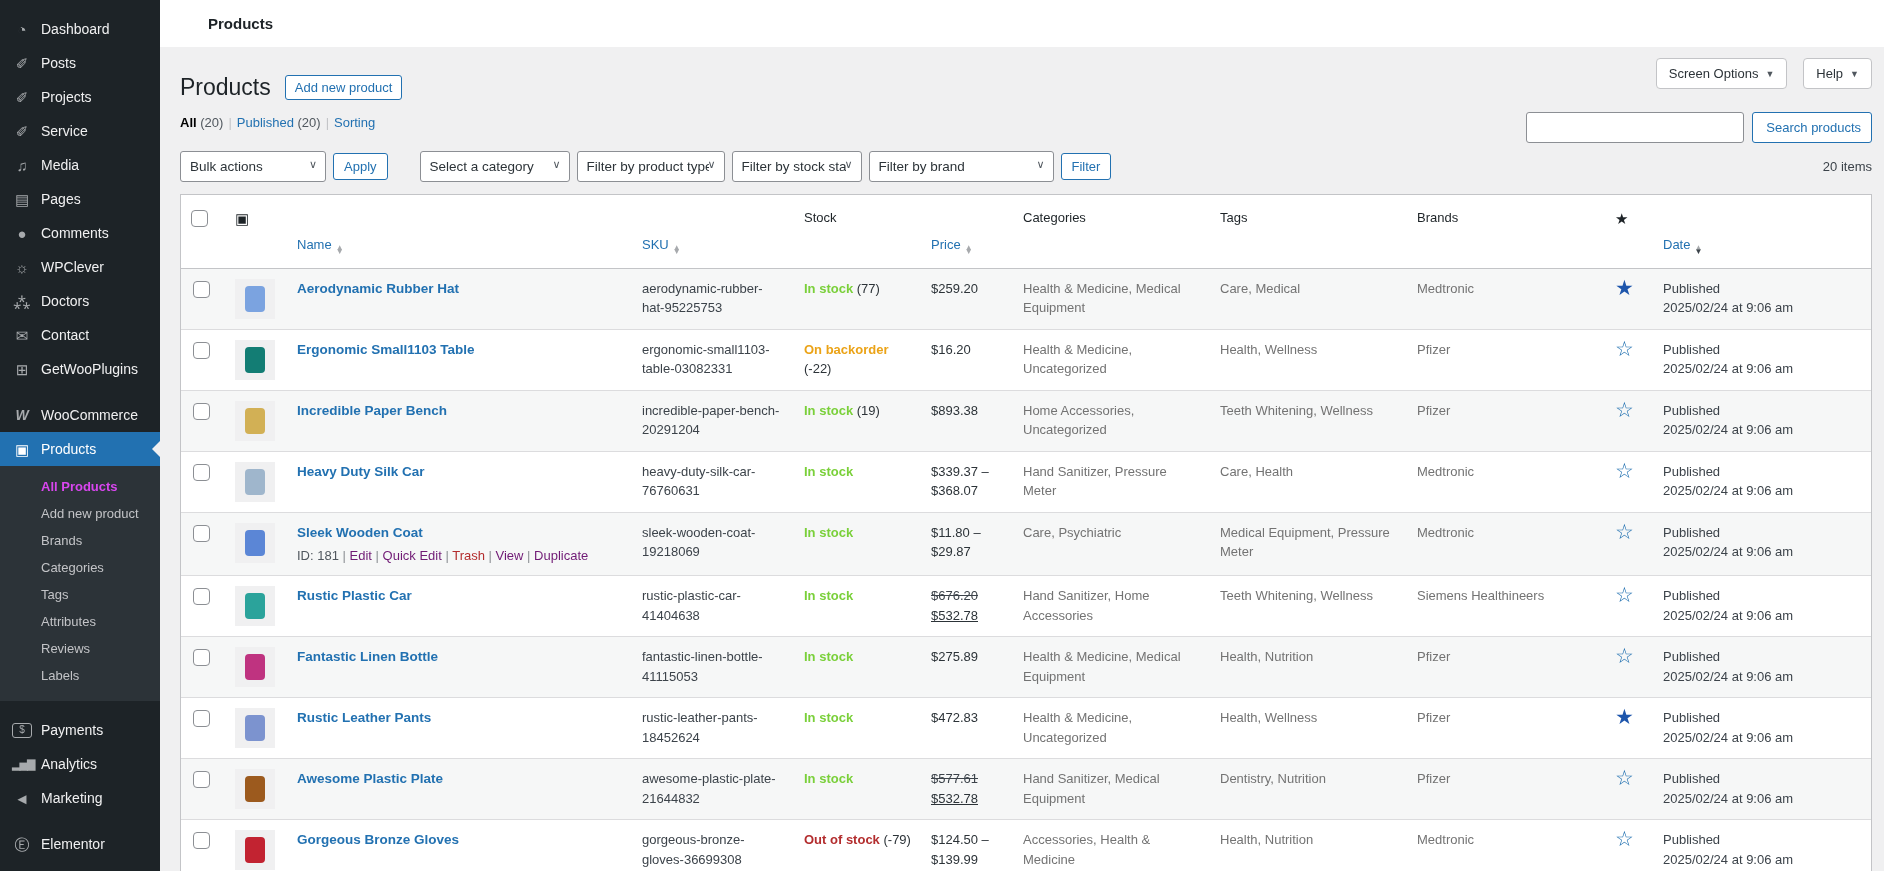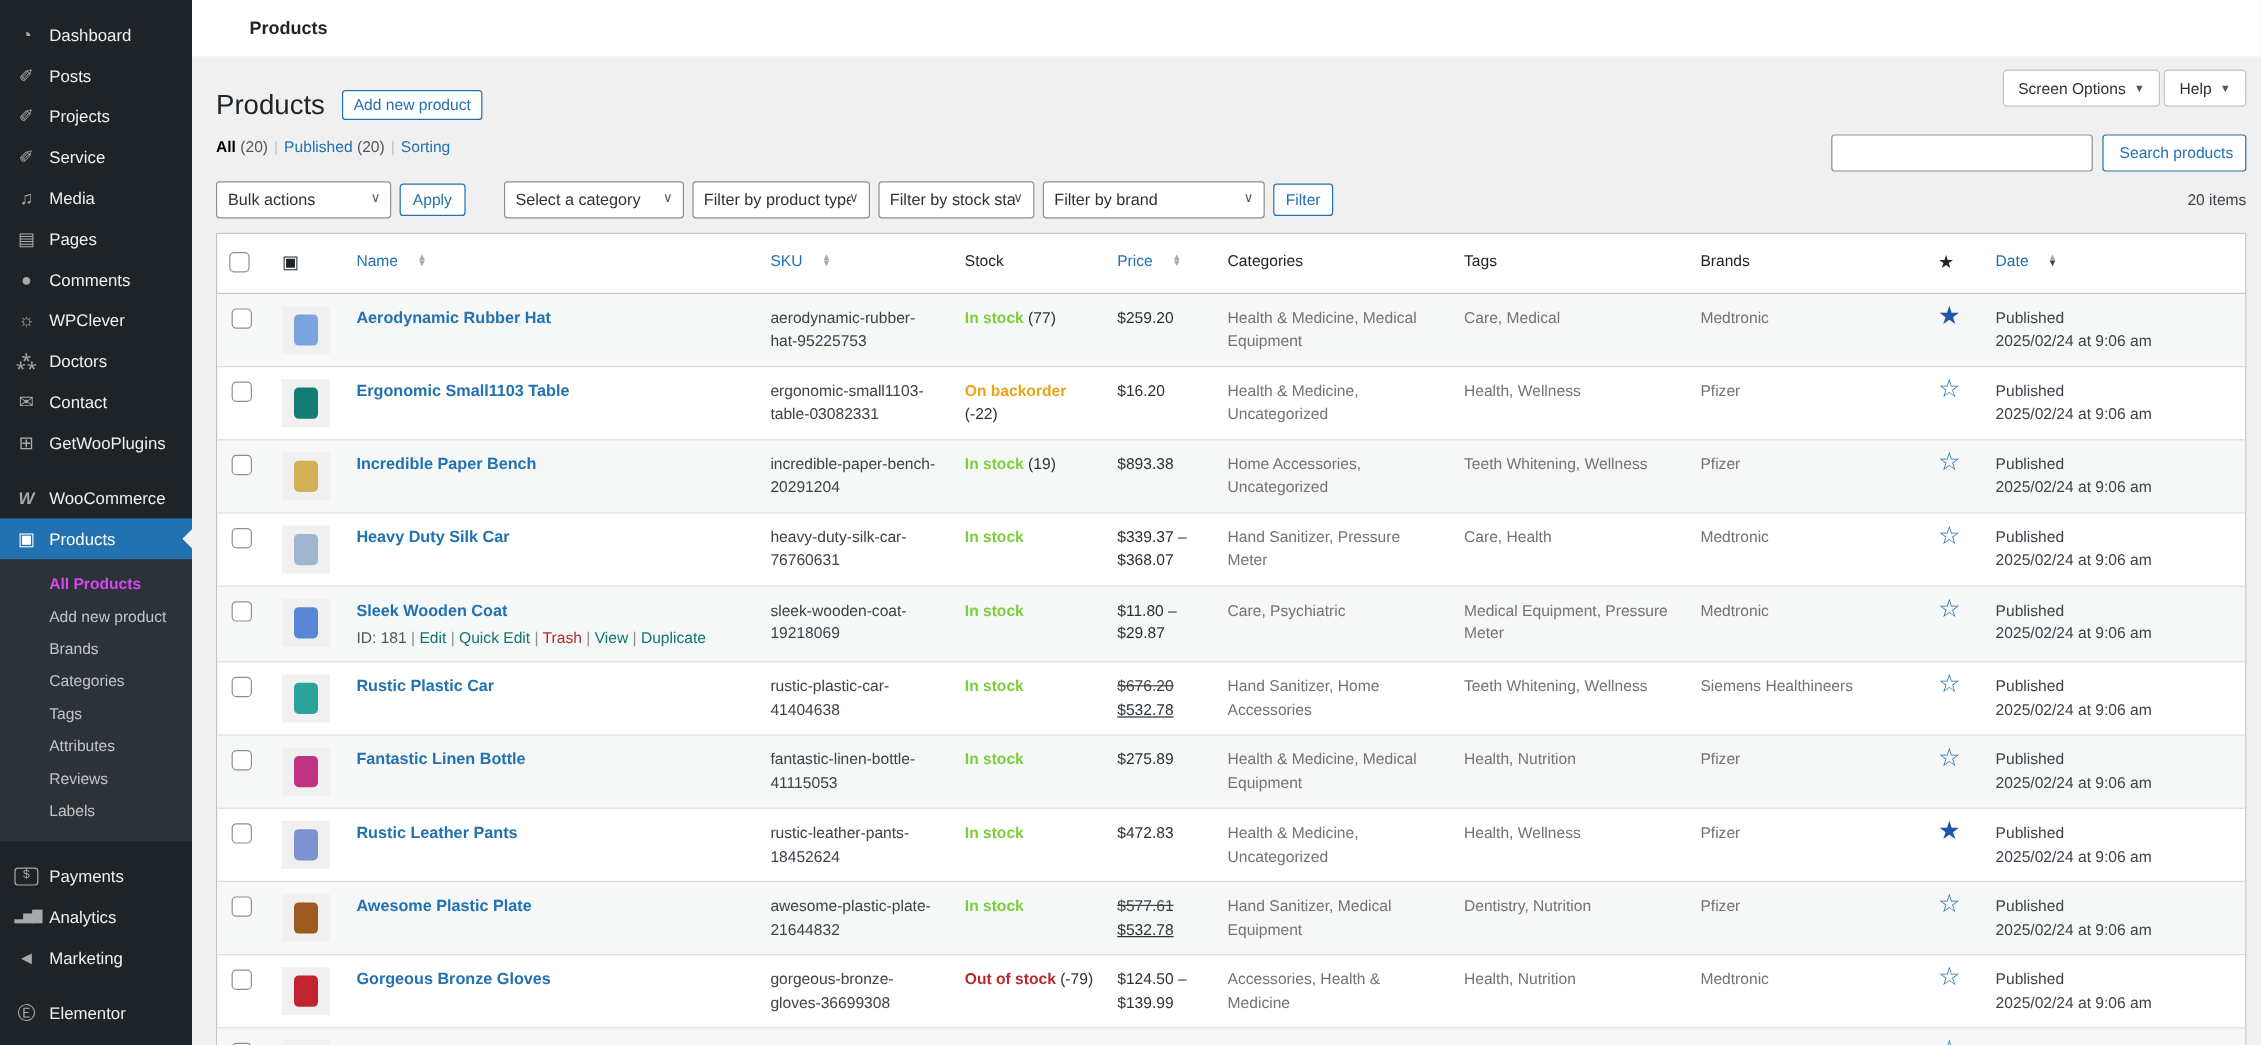--- a/index.html
+++ b/index.html
@@ -23,21 +23,21 @@
   .smi { display:block; padding:6px 12px 6px 41px; font-size:13px; color:#c3c4c7; cursor:pointer; }
   .smi.current { color:#d946ef; font-weight:700; }
   .woo-w { font-weight:700; font-style:italic; font-size:14px; }
 
   
   .main { flex:1; position:relative; background:#f0f0f1; overflow:hidden; }
   .topbar { background:#fff; height:48px; display:flex; align-items:center; padding-left:48px;
     border-bottom:1px solid #f0f0f1; }
   .topbar-title { font-weight:700; font-size:15px; color:#1d2327; }
 
-  .corner-btns { position:absolute; top:58px; right:12px; display:flex; gap:3px; }
+  .corner-btns { position:absolute; top:58px; right:12px; display:flex; gap:16px; }
   .corner-btn { background:#fff; border:1px solid #c3c4c7; border-radius:4px; padding:7px 12px;
     font-size:13px; color:#2c3338; display:flex; align-items:center; gap:7px; cursor:pointer; }
   .corner-btn .car { font-size:9px; color:#50575e; }
 
   .page-header { display:flex; align-items:center; gap:14px; padding:26px 20px 0; }
   h1.page-title { font-size:23px; font-weight:400; color:#1d2327; }
   .btn { background:#fff; border:1px solid #2271b1; color:#2271b1; border-radius:3px;
     font-size:13px; padding:5px 10px; cursor:pointer; font-family:inherit; }
   .add-new { padding:4px 9px; }
 
@@ -65,33 +65,33 @@
   
   .table { margin:12px 12px 0 20px; background:#fff; border:1px solid #c3c4c7; }
   .trow { display:grid; grid-template-columns:44px 62px 345px 162px 127px 92px 197px 197px 198px 48px 1fr; align-items:start; }
   .thead { border-bottom:1px solid #c3c4c7; }
   .thead .cell { padding:13px 10px; font-size:13px; color:#1d2327; display:flex; align-items:center; gap:4px; }
   .cell { padding:10px 10px; font-size:13px; line-height:1.5; }
   .cb-cell { padding-left:12px; }
   .tbody .trow { border-top:1px solid #dcdcde; }
   .tbody .trow:first-child { border-top:none; }
   .tbody .trow:nth-child(odd) { background:#f6f7f7; }
-  .sort-link { color:#2271b1; text-decoration:none; cursor:pointer; display:flex; align-items:center; gap:16px; }
+  .sort-link { color:#2271b1; text-decoration:none; cursor:pointer; display:flex; align-items:flex-end; gap:4px;margin-top:27px; }
   .sort-arrows { display:flex; flex-direction:column; line-height:0.55; font-size:8px; color:#a7aaad; }
   .sorted-desc .sort-arrows .dn { color:#3c434a; }
   input[type="checkbox"] { appearance:none; -webkit-appearance:none; width:17px; height:17px;
     border:1px solid #8c8f94; border-radius:4px; background:#fff; cursor:pointer; margin-top:2px; }
   .img-col-icon { font-size:15px; color:#1d2327; }
   .star-head { font-size:15px; color:#1d2327; }
   .thumb { width:40px; height:40px; background:#f0f0f1; display:flex; align-items:center; justify-content:center; cursor:pointer; }
   .thumb-blob { width:20px; height:26px; border-radius:4px; }
   .name-link { color:#2271b1; font-weight:600; font-size:13.5px; text-decoration:none; cursor:pointer; }
   .row-actions { margin-top:3px; font-size:13px; color:#8c8f94; }
   .row-actions .id { color:#50575e; }
-  .row-actions a { color:#0f766e; text-decoration:none; cursor:pointer; }
+  .row-actions a { color:#701a75; text-decoration:none; cursor:pointer; }
   .row-actions a.trash { color:#b32d2e; }
   .sku-cell { color:#3c434a; word-break:break-word; }
   .stock-label { font-weight:700; }
   .st-in-stock { color:#7ad03a; }
   .st-backorder { color:#eba317; }
   .st-out-of-stock { color:#b32d2e; }
   .stock-qty { color:#2c3338; font-weight:400; }
   .price-cell del { color:#3c434a; display:block; }
   .price-cell ins { text-decoration:underline; display:block; }
   .tax-link { color:#737373; text-decoration:none; cursor:pointer; }

